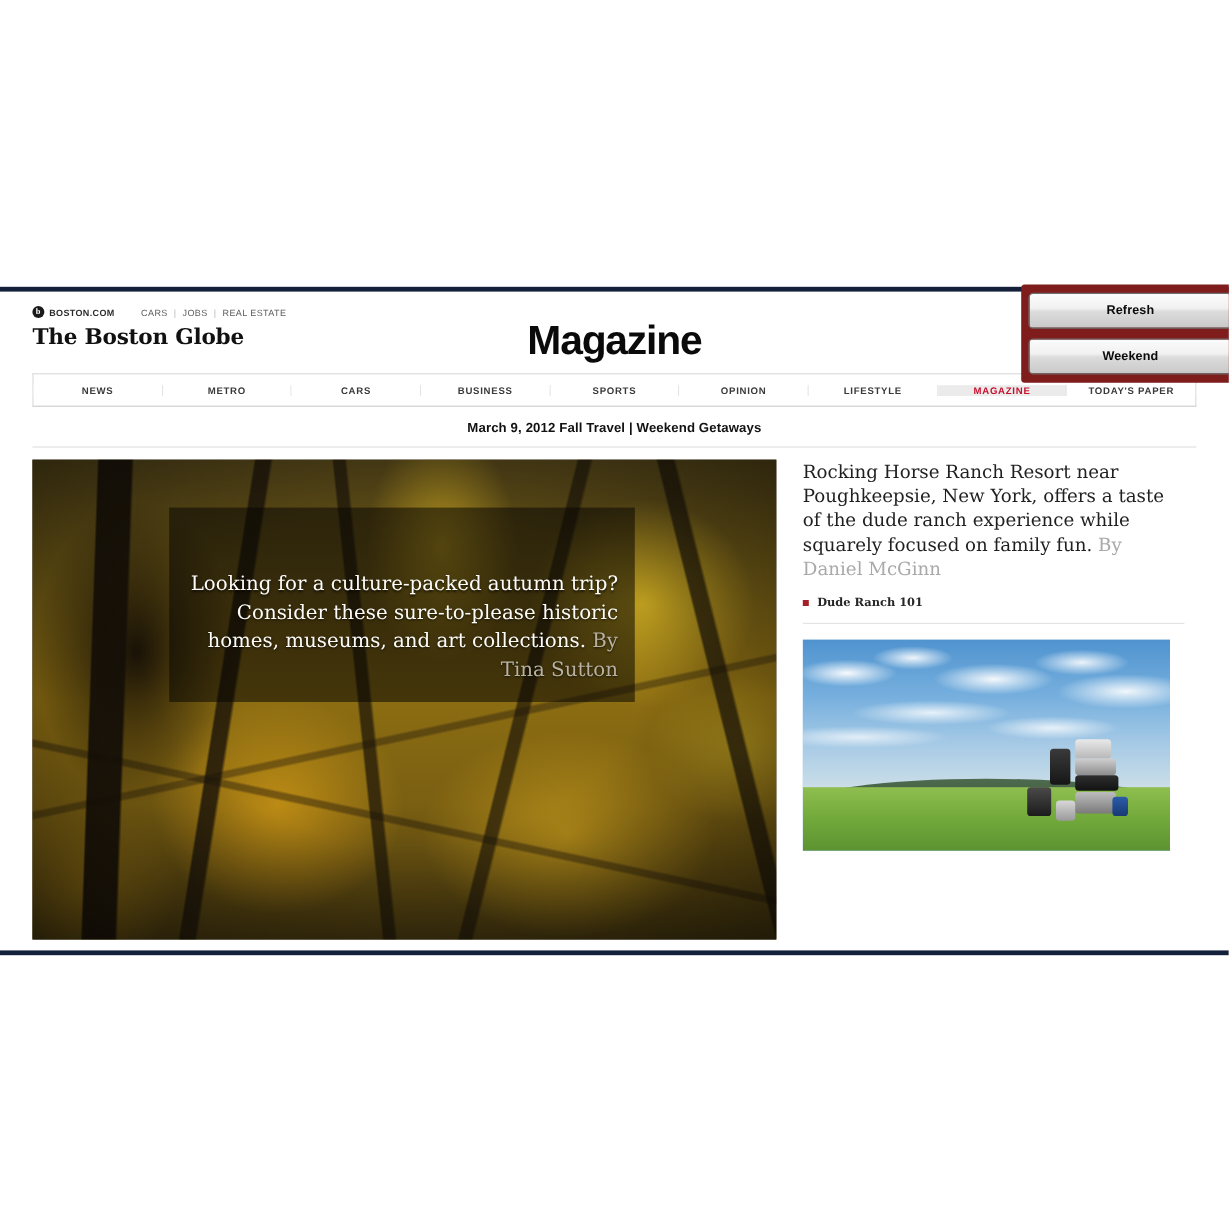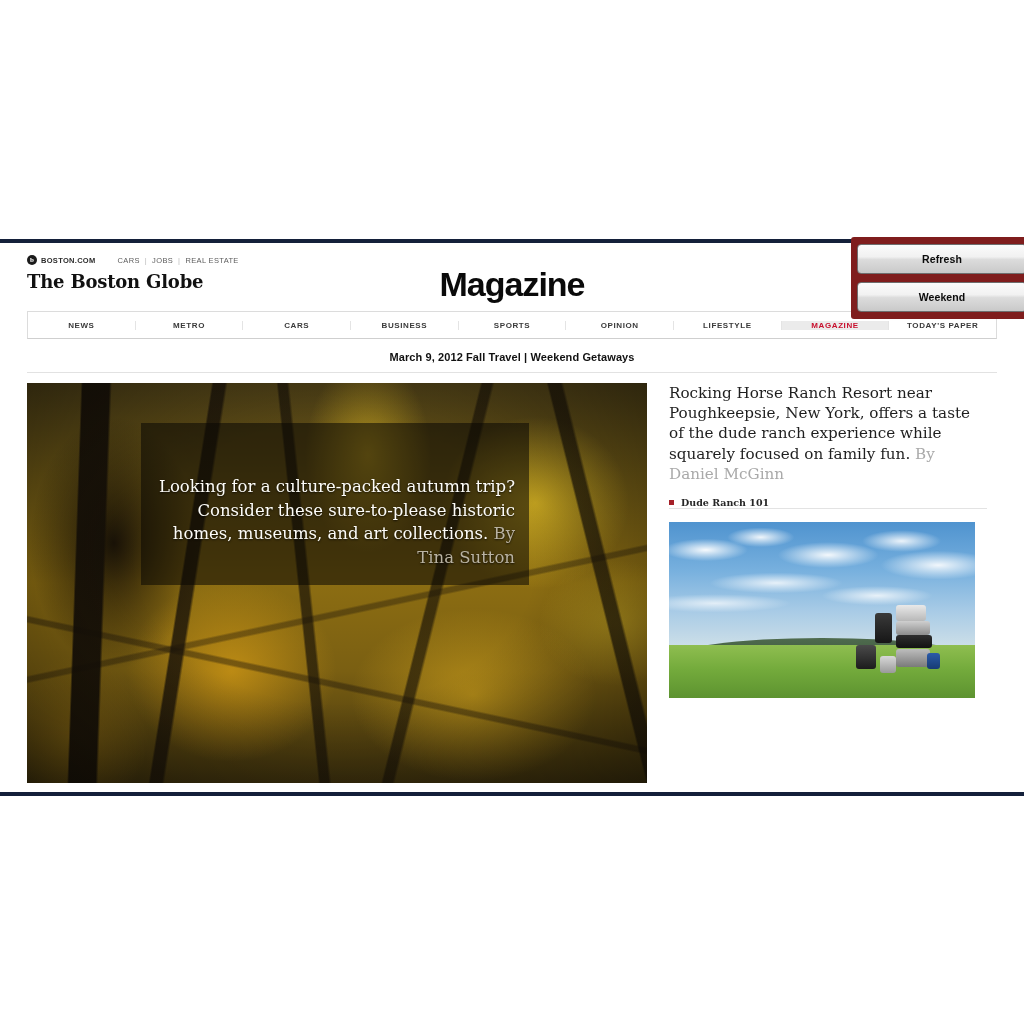--- a/index.html
+++ b/index.html
@@ -265,20 +265,21 @@
     padding: 0;
   }
   .related-item {
     display: flex;
     align-items: center;
     gap: 7px;
     font-family: "DejaVu Serif", serif;
     font-size: 9.5px;
     font-weight: bold;
     color: #262626;
+    padding-bottom: 11px;
     border-bottom: 1px solid #e3e3e3;
   }
   .bullet-sq {
     width: 5px;
     height: 5px;
     background: #a52028;
     flex: none;
   }
   .related-item a { color: #262626; text-decoration: none; }
 

